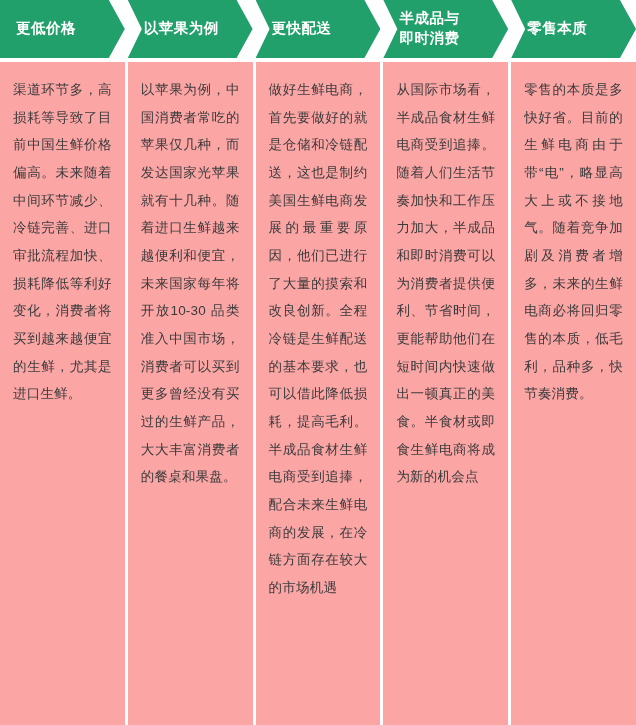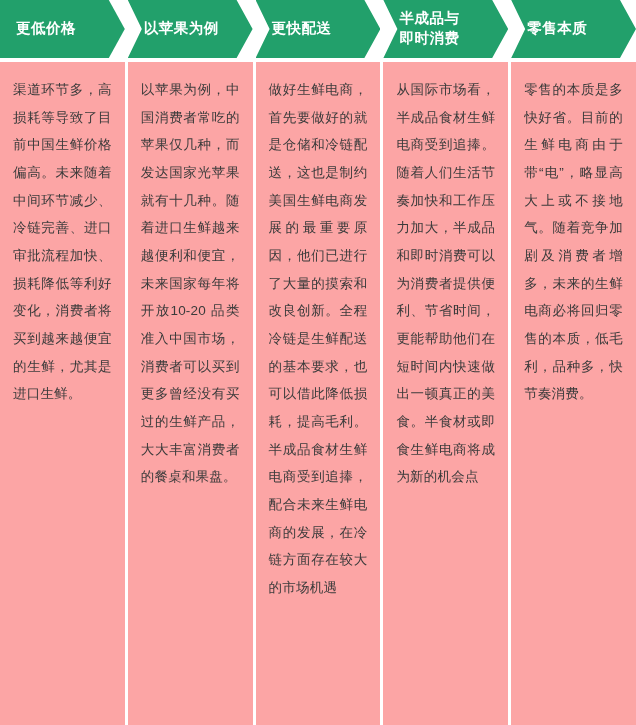--- a/index.html
+++ b/index.html
@@ -86,21 +86,21 @@
     <div class="col-body">
       <p>渠道环节多，高损耗等导致了目前中国生鲜价格偏高。未来随着中间环节减少、冷链完善、进口审批流程加快、损耗降低等利好变化，消费者将买到越来越便宜的生鲜，尤其是进口生鲜。</p>
     </div>
   </div>
 
   <div class="column">
     <div class="col-head">
       <span class="head-text">以苹果为例</span>
     </div>
     <div class="col-body">
-      <p>以苹果为例，中国消费者常吃的苹果仅几种，而发达国家光苹果就有十几种。随着进口生鲜越来越便利和便宜，未来国家每年将开放10-20 品类准入中国市场，消费者可以买到更多曾经没有买过的生鲜产品，大大丰富消费者的餐桌和果盘。</p>
+      <p>以苹果为例，中国消费者常吃的苹果仅几种，而发达国家光苹果就有十几种。随着进口生鲜越来越便利和便宜，未来国家每年将开放10-30 品类准入中国市场，消费者可以买到更多曾经没有买过的生鲜产品，大大丰富消费者的餐桌和果盘。</p>
     </div>
   </div>
 
   <div class="column">
     <div class="col-head">
       <span class="head-text">更快配送</span>
     </div>
     <div class="col-body">
       <p>做好生鲜电商，首先要做好的就是仓储和冷链配送，这也是制约美国生鲜电商发展的最重要原因，他们已进行了大量的摸索和改良创新。全程冷链是生鲜配送的基本要求，也可以借此降低损耗，提高毛利。半成品食材生鲜电商受到追捧，配合未来生鲜电商的发展，在冷链方面存在较大的市场机遇</p>
     </div>

